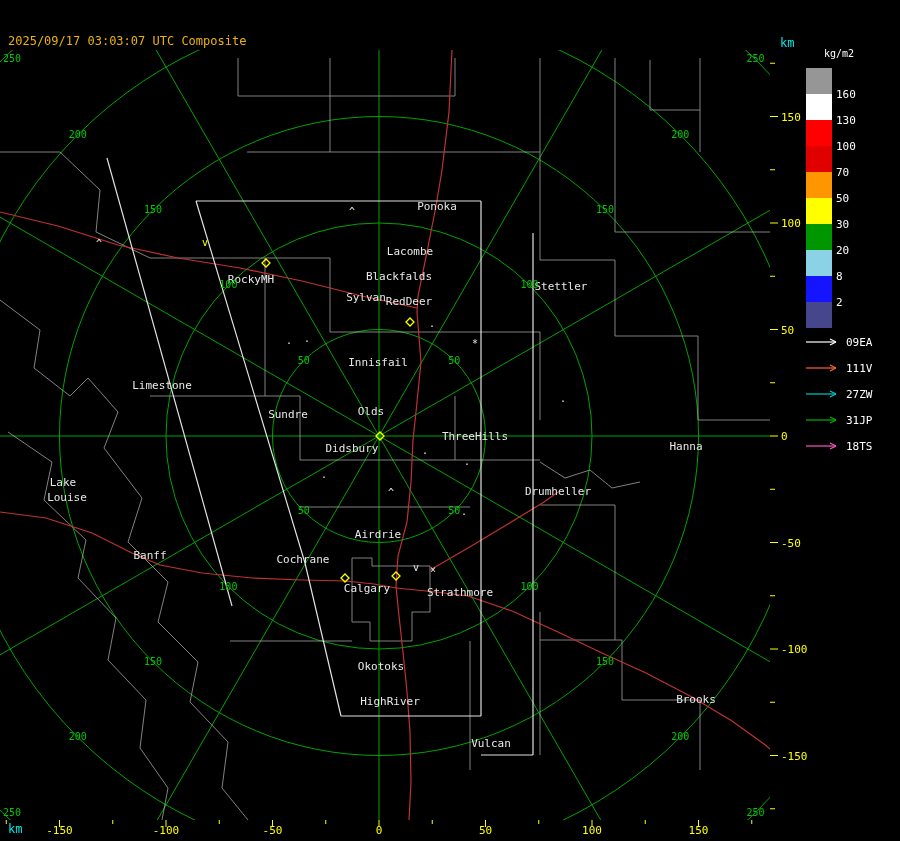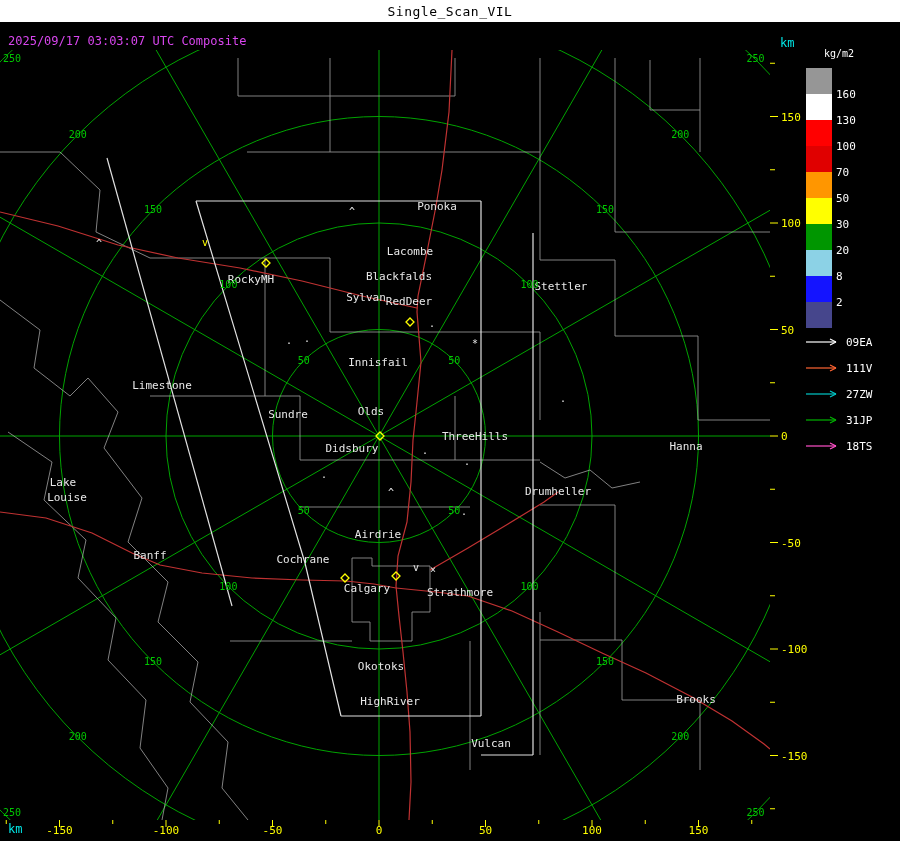--- a/index.html
+++ b/index.html
@@ -1,33 +1,30 @@
 <!DOCTYPE html>
 <html><head>
 <meta charset="utf-8">
 <style>
   html,body{margin:0;padding:0;background:#000;}
   #stage{position:relative;width:900px;height:841px;background:#000;overflow:hidden;
          font-family:"DejaVu Sans Mono","Liberation Mono",monospace;}
   #titlebar{position:absolute;left:0;top:0;width:900px;height:22px;background:#ffffff;color:#000;
             display:flex;align-items:center;justify-content:center;font-size:13px;letter-spacing:0.5px;}
-  #timestamp{position:absolute;left:8px;top:34px;color:#d946ef;font-size:12px;white-space:pre;}
+  #timestamp{position:absolute;left:8px;top:34px;color:#eab308;font-size:12px;white-space:pre;}
   #km-right{position:absolute;left:780px;top:36px;color:#00e6e6;font-size:12px;}
   #km-bottom{position:absolute;left:8px;top:822px;color:#00e6e6;font-size:12px;}
   #scale-title{position:absolute;left:824px;top:48px;color:#ffffff;font-size:10px;}
   svg{position:absolute;left:0;top:0;}
   svg text{font-family:"DejaVu Sans Mono","Liberation Mono",monospace;}
 </style>
 </head>
 <body>
 
 <div id="stage">
-  <div id="titlebar">
-    <span>Single_Scan_VIL</span>
-  </div>
   <svg id="radar-svg" width="900" height="841" viewBox="0 0 900 841">
       <defs>
         <clipPath id="plotclip">
           <rect x="0" y="50" width="770" height="770"></rect>
         </clipPath>
       </defs>
       <g clip-path="url(#plotclip)">
         <circle cx="379" cy="436" r="106.5" fill="none" stroke="#00a400" stroke-width="1"></circle>
         <circle cx="379" cy="436" r="213" fill="none" stroke="#00a400" stroke-width="1"></circle>
         <circle cx="379" cy="436" r="319.5" fill="none" stroke="#00a400" stroke-width="1"></circle>

